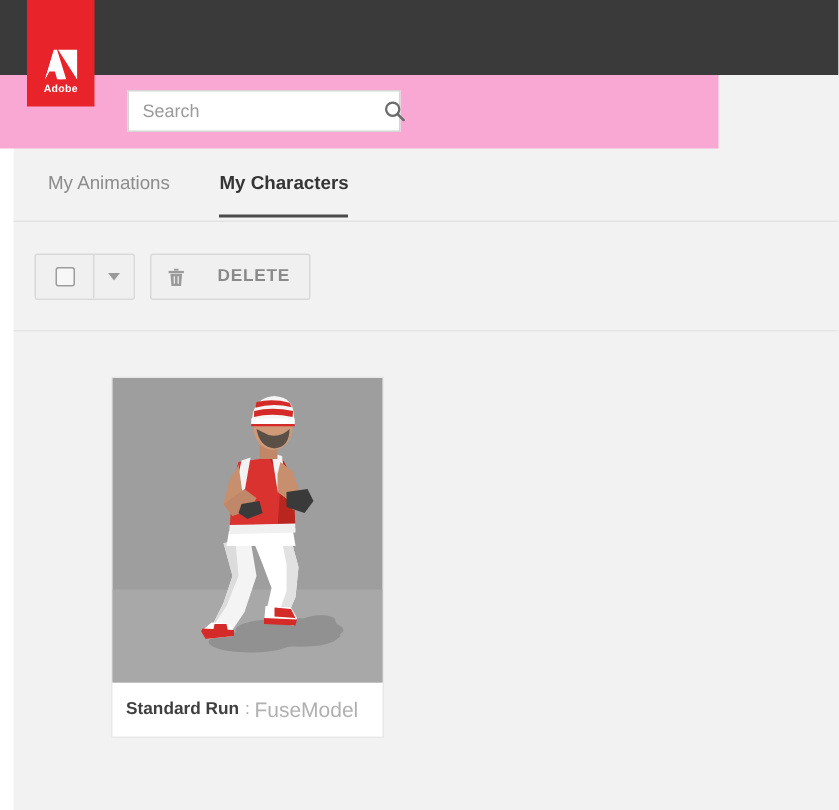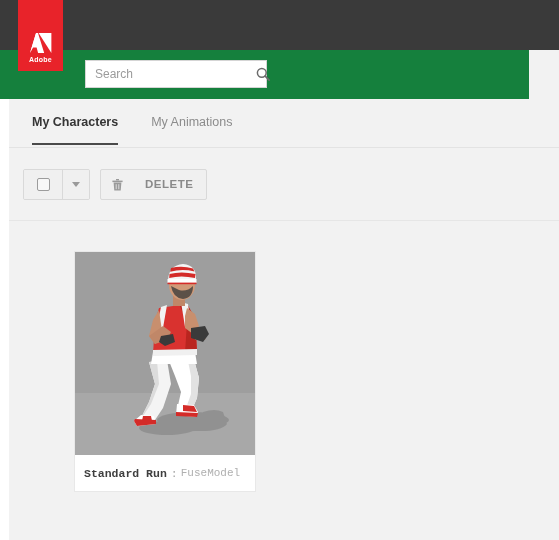--- a/index.html
+++ b/index.html
@@ -138,22 +138,22 @@
     font-weight: bold;
     letter-spacing: .4px;
     font-family: "Liberation Sans", sans-serif;
     cursor: pointer;
   }
 
   
   .searchbar-row {
     position: absolute;
     left: 0; top: 50px;
-    width: 529px; height: 49px;
-    background: #15803d;
+    width: 479px; height: 49px;
+    background: #f9a8d4;
     z-index: 6;
   }
   .search-wrap {
     position: absolute;
     left: 85px; top: 10px;
     width: 182px; height: 28px;
     border: 1px solid #d5d5d5;
     background: #ffffff;
     display: flex;
     align-items: center;
@@ -293,21 +293,20 @@
   }
   .trash-icon { width: 11px; height: 12px; display:block; }
 
   
   .grid {
     position: absolute;
     left: 0; top: 221px;
     width: 496px; height: 319px;
     background: #f2f2f2;
     z-index: 2;
-    font-family: Liberation Mono, monospace;
   }
   .card {
     position: absolute;
     left: 75px; top: 31px;
     width: 180px; height: 239px;
     background: #ffffff;
     box-shadow: 0 0 0 1px rgba(0,0,0,0.04);
     cursor: pointer;
   }
   .thumb {
@@ -334,21 +333,21 @@
     font-size: 11.5px;
     font-weight: bold;
     color: #3f3f3f;
   }
   .cap-sep {
     font-size: 11.5px;
     color: #a8a8a8;
     margin: 0 3px 0 4px;
   }
   .cap-type {
-    font-size: 11px;
+    font-size: 14px;
     color: #b0b0b0;
   }
 </style>
 </head>
 <body>
 
 <div class="left-strip"></div>
 
 <div class="header"></div>
 
@@ -394,22 +393,22 @@
       <svg width="14" height="14" viewBox="0 0 14 14" xmlns="http://www.w3.org/2000/svg">
         <circle cx="5.8" cy="5.8" r="4.4" fill="none" stroke="#6b6b6b" stroke-width="1.5"></circle>
         <line x1="9.2" y1="9.2" x2="13.1" y2="13.1" stroke="#6b6b6b" stroke-width="1.7" stroke-linecap="round"></line>
       </svg>
     </span>
   </div>
 </div>
 
 <div class="tabs-row">
   <div class="tabs">
+    <a class="tab" href="#">My Animations</a>
     <a class="tab active" href="#">My Characters</a>
-    <a class="tab" href="#">My Animations</a>
   </div>
 </div>
 
 <div class="toolbar-row">
   <div class="toolbar">
     <div class="btn-group">
       <div class="btn-check">
         <span class="checkbox-glyph"></span>
       </div>
       <div class="btn-caret">

